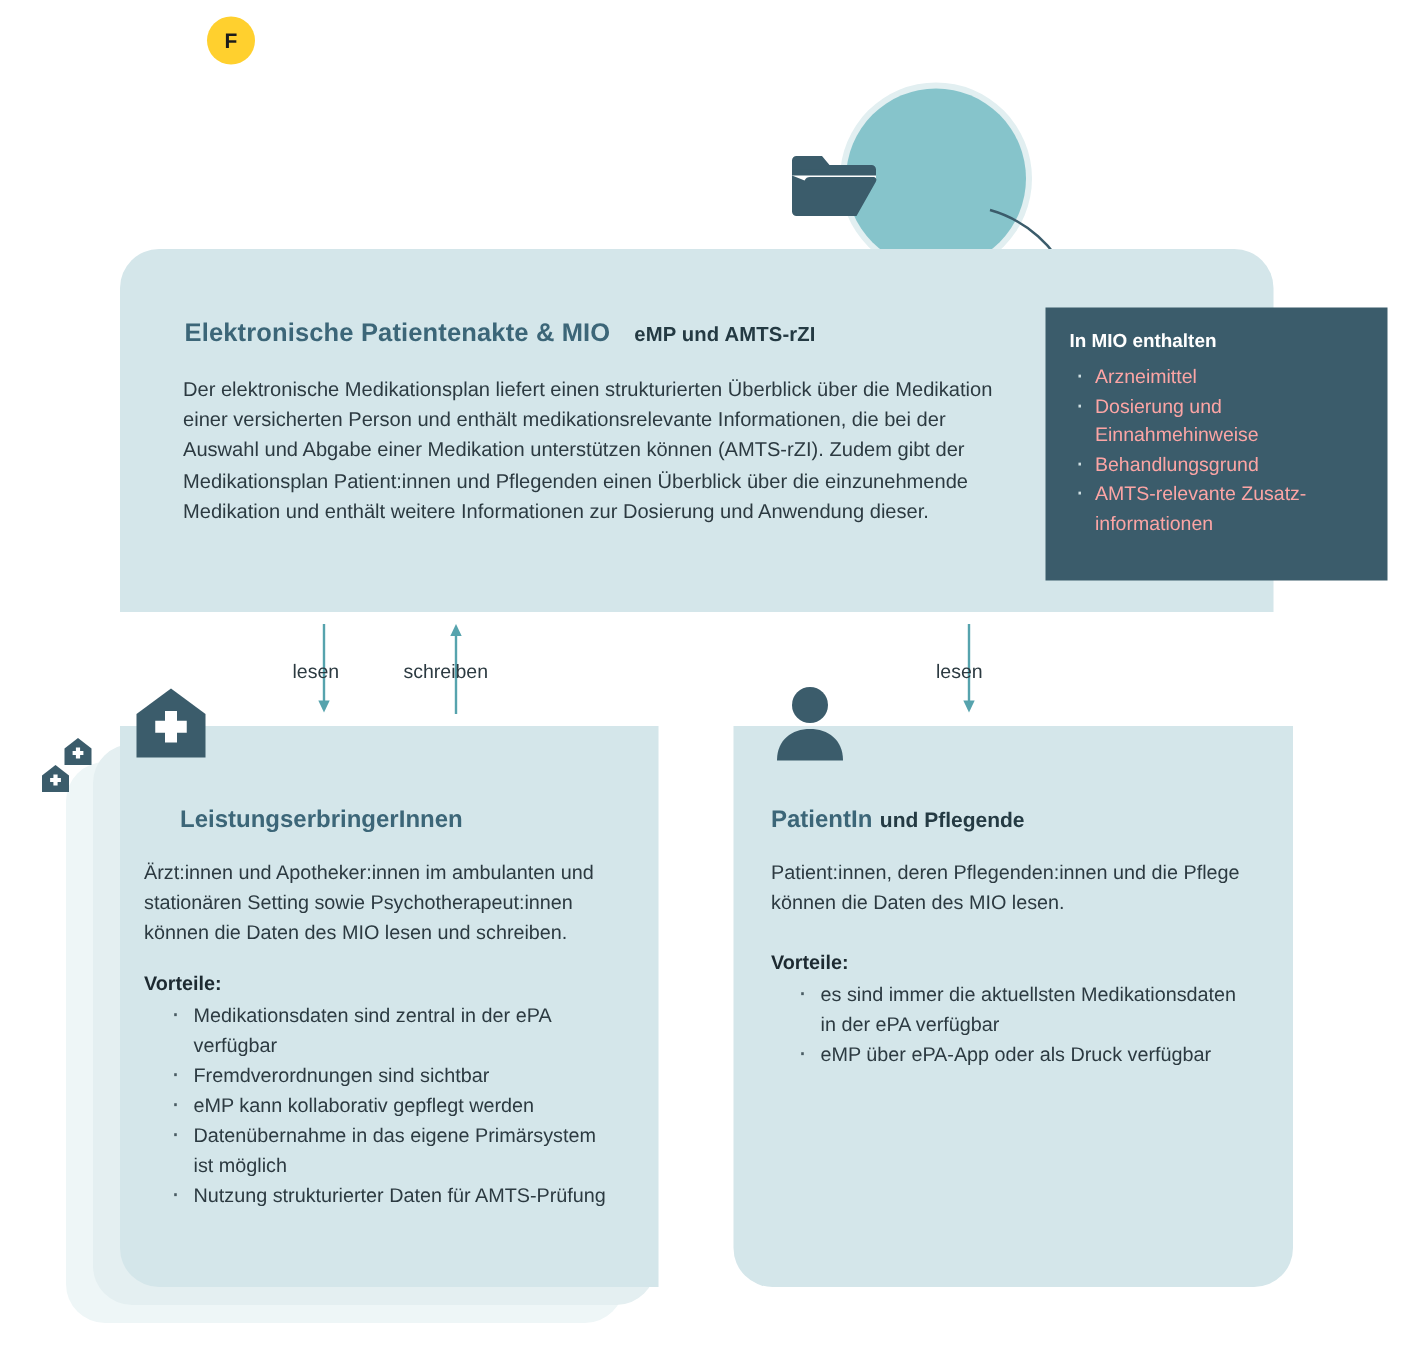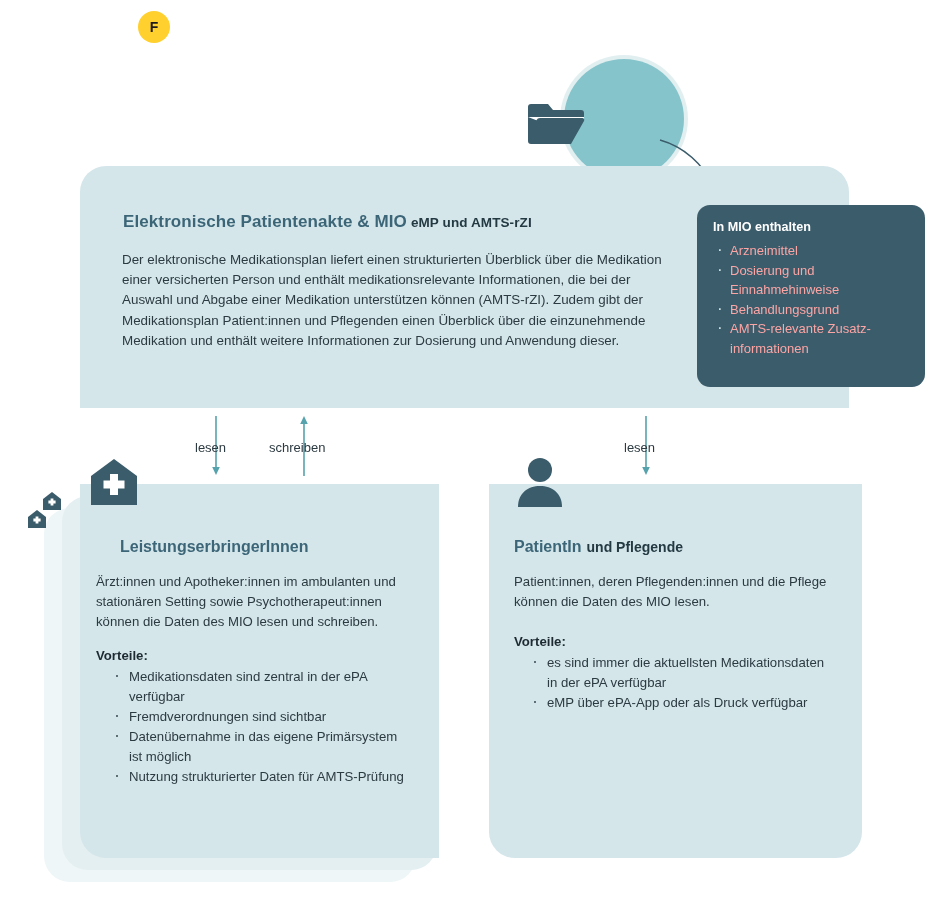--- a/index.html
+++ b/index.html
@@ -42,31 +42,31 @@
   
   .top-panel {
     position: absolute; left: 80px; top: 166px; width: 769px; height: 242px;
     background: #d4e6ea; border-radius: 26px 26px 0 0;
   }
   .panel-title {
     position: absolute; left: 123px; top: 212px;
     font-size: 17px; font-weight: bold; color: #3c6678; letter-spacing: .1px;
   }
   .panel-title .suffix {
-    font-size: 13.5px; font-weight: bold; color: #243a43; margin-left: 4px; text-align: right;
+    font-size: 13.5px; font-weight: bold; color: #243a43; margin-left: 16px; text-align: right;
   }
   .panel-body {
     position: absolute; left: 122px; top: 250px; width: 545px;
     font-size: 13.4px; line-height: 20.2px; color: #2c3a41;
   }
 
   
   .mio-box {
     position: absolute; left: 697px; top: 205px; width: 228px; height: 182px;
-    background: #3b5c6b; border-radius: 13px; padding: 15px 16px 10px 16px;
+    background: #3b5c6b; border-radius: 0; padding: 15px 16px 10px 16px;
     color: #eef4f5;
   }
   .mio-title { font-size: 12.6px; font-weight: bold; color: #ffffff; margin-bottom: 7px; }
   .mio-list { list-style: none; }
   .mio-list li {
     font-size: 13px; line-height: 19.6px; padding-left: 17px; position: relative;
     color: #fca5a5;
   }
   .mio-list li::before {
     content: "\00B7"; position: absolute; left: 4px; top: -1px;
@@ -214,20 +214,21 @@
   <div class="card-title" style="left:120px; top:538px;">
     <span>LeistungserbringerInnen</span>
   </div>
   <div class="card-text" style="left:96px; top:572px; width:318px;">
     <div>Ärzt:innen und Apotheker:innen im ambulanten und stationären Setting sowie Psychotherapeut:innen können die Daten des MIO lesen und schreiben.</div>
     <div style="height:14px"></div>
     <div class="card-lead">Vorteile:</div>
     <ul class="benefit-list">
       <li>Medikationsdaten sind zentral in der ePA verfügbar</li>
       <li>Fremdverordnungen sind sichtbar</li>
+      <li>eMP kann kollaborativ gepflegt werden</li>
       <li>Datenübernahme in das eigene Primärsystem ist möglich</li>
       <li>Nutzung strukturierter Daten für AMTS-Prüfung</li>
     </ul>
   </div>
 
   <div class="card-right"></div>
   <div class="person-icon">
     <svg width="52" height="52" viewBox="0 0 52 52">
       <circle cx="26" cy="13" r="12" fill="#3b5c6b"></circle>
       <path d="M4 50 C 4 36, 14 29, 26 29 C 38 29, 48 36, 48 50 Z" fill="#3b5c6b"></path>

